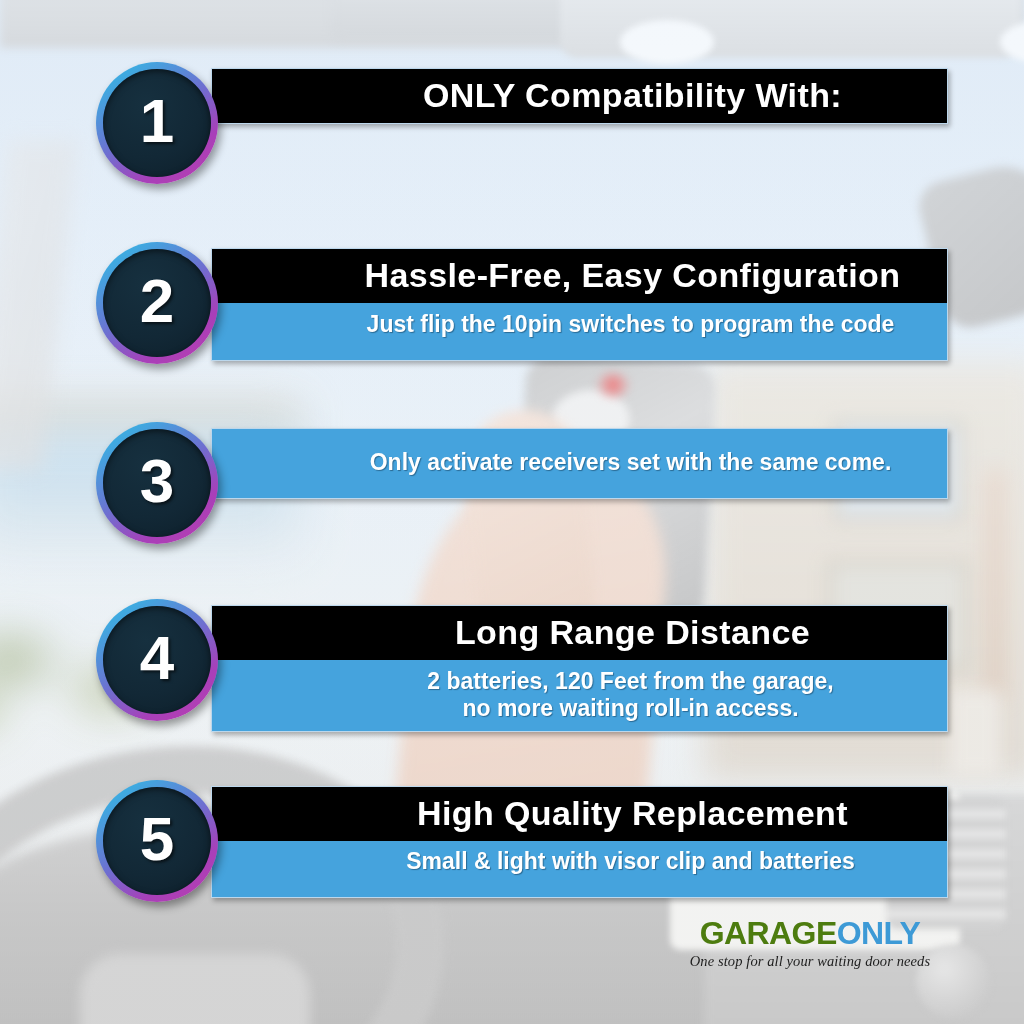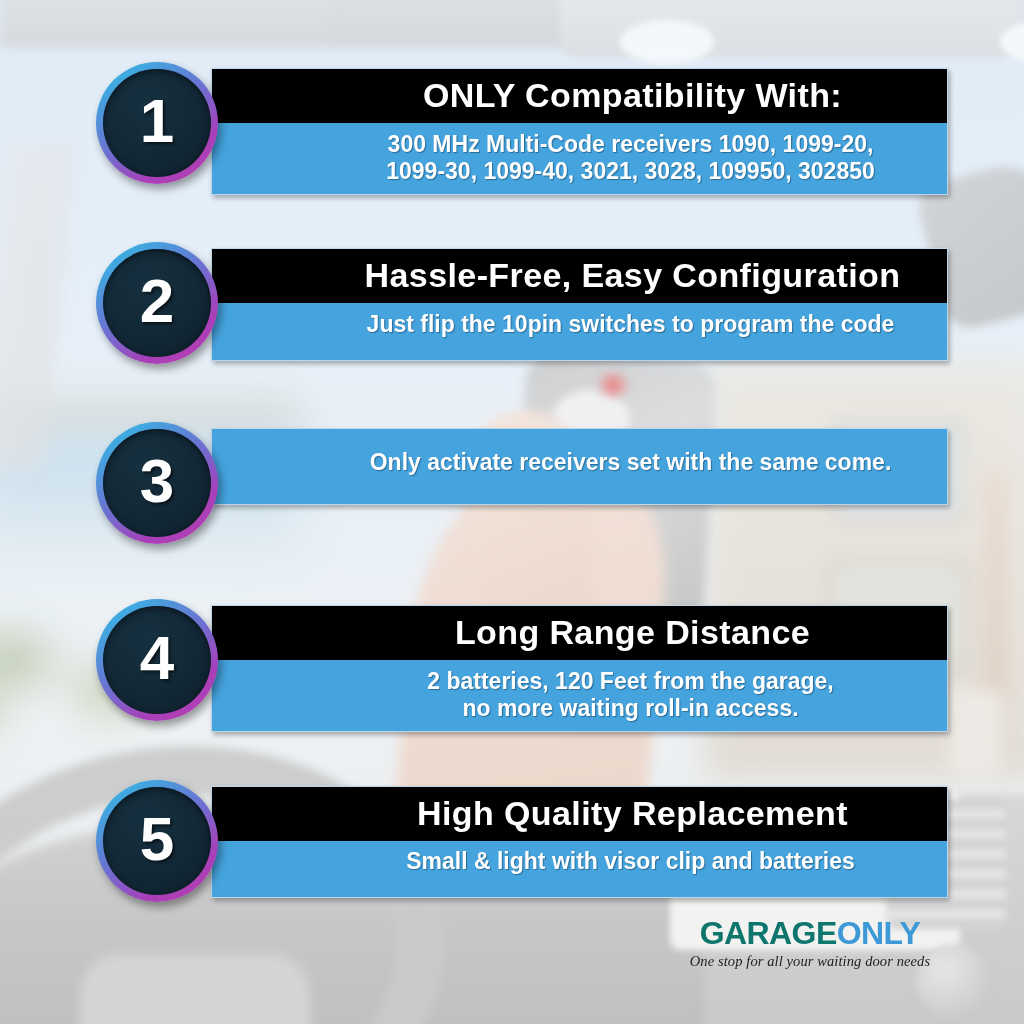--- a/index.html
+++ b/index.html
@@ -328,21 +328,21 @@
     text-align: center;
     z-index: 5;
   }
   .logo-word {
     font-size: 32px;
     font-weight: 700;
     letter-spacing: -.6px;
     line-height: 1;
     white-space: nowrap;
   }
-  .logo-garage { color: #0f766e; }
+  .logo-garage { color: #4d7c0f; }
   .logo-stop   { color: #3d9ad6; }
   .logo-tag {
     margin-top: 4px;
     font-family: "Liberation Serif", serif;
     font-style: italic;
     font-size: 14.5px;
     color: #1e1e1e;
     white-space: nowrap;
     letter-spacing: .1px;
   }
@@ -382,24 +382,20 @@
     <div class="bg-vent"></div>
     <div class="bg-knob"></div>
     <div class="bg-wash"></div>
   </div>
 
   <div class="rows">
 
     <div class="feature-row" style="top:68px;">
       <div class="bars">
         <div class="bar-title">ONLY Compatibility With:</div>
-        <div class="bar-body two-line">
-          <div>300 MHz Multi-Code receivers 1090, 1099-20,</div>
-          <div>1099-30, 1099-40, 3021, 3028, 109950, 302850</div>
-        </div>
       </div>
       <div class="badge" style="top:-6px;">
         <div class="badge-inner">
           <span class="badge-num">1</span>
         </div>
       </div>
     </div>
 
     <div class="feature-row" style="top:248px;">
       <div class="bars">
@@ -410,21 +406,21 @@
       </div>
       <div class="badge" style="top:-6px;">
         <div class="badge-inner">
           <span class="badge-num">2</span>
         </div>
       </div>
     </div>
 
     <div class="feature-row" style="top:428px;">
       <div class="bars">
-        <div class="bar-body" style="padding-top:20px;padding-bottom:28px;">
+        <div class="bar-body" style="padding-top:20px;padding-bottom:22px;">
           <div>Only activate receivers set with the same come.</div>
         </div>
       </div>
       <div class="badge" style="top:-6px;">
         <div class="badge-inner">
           <span class="badge-num">3</span>
         </div>
       </div>
     </div>
 

